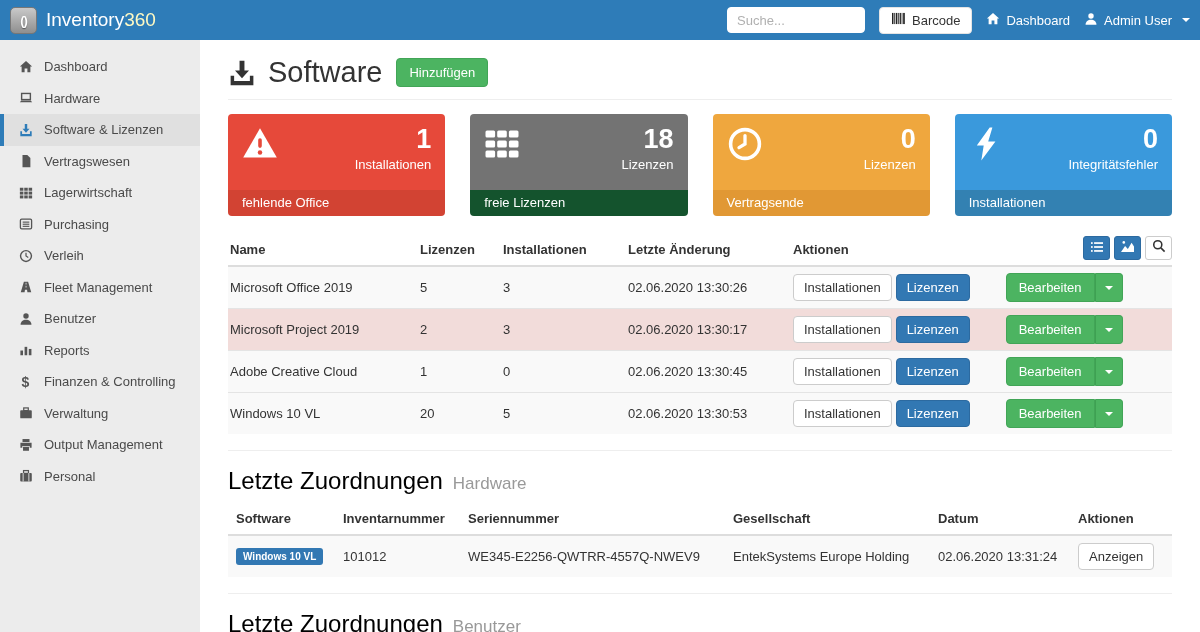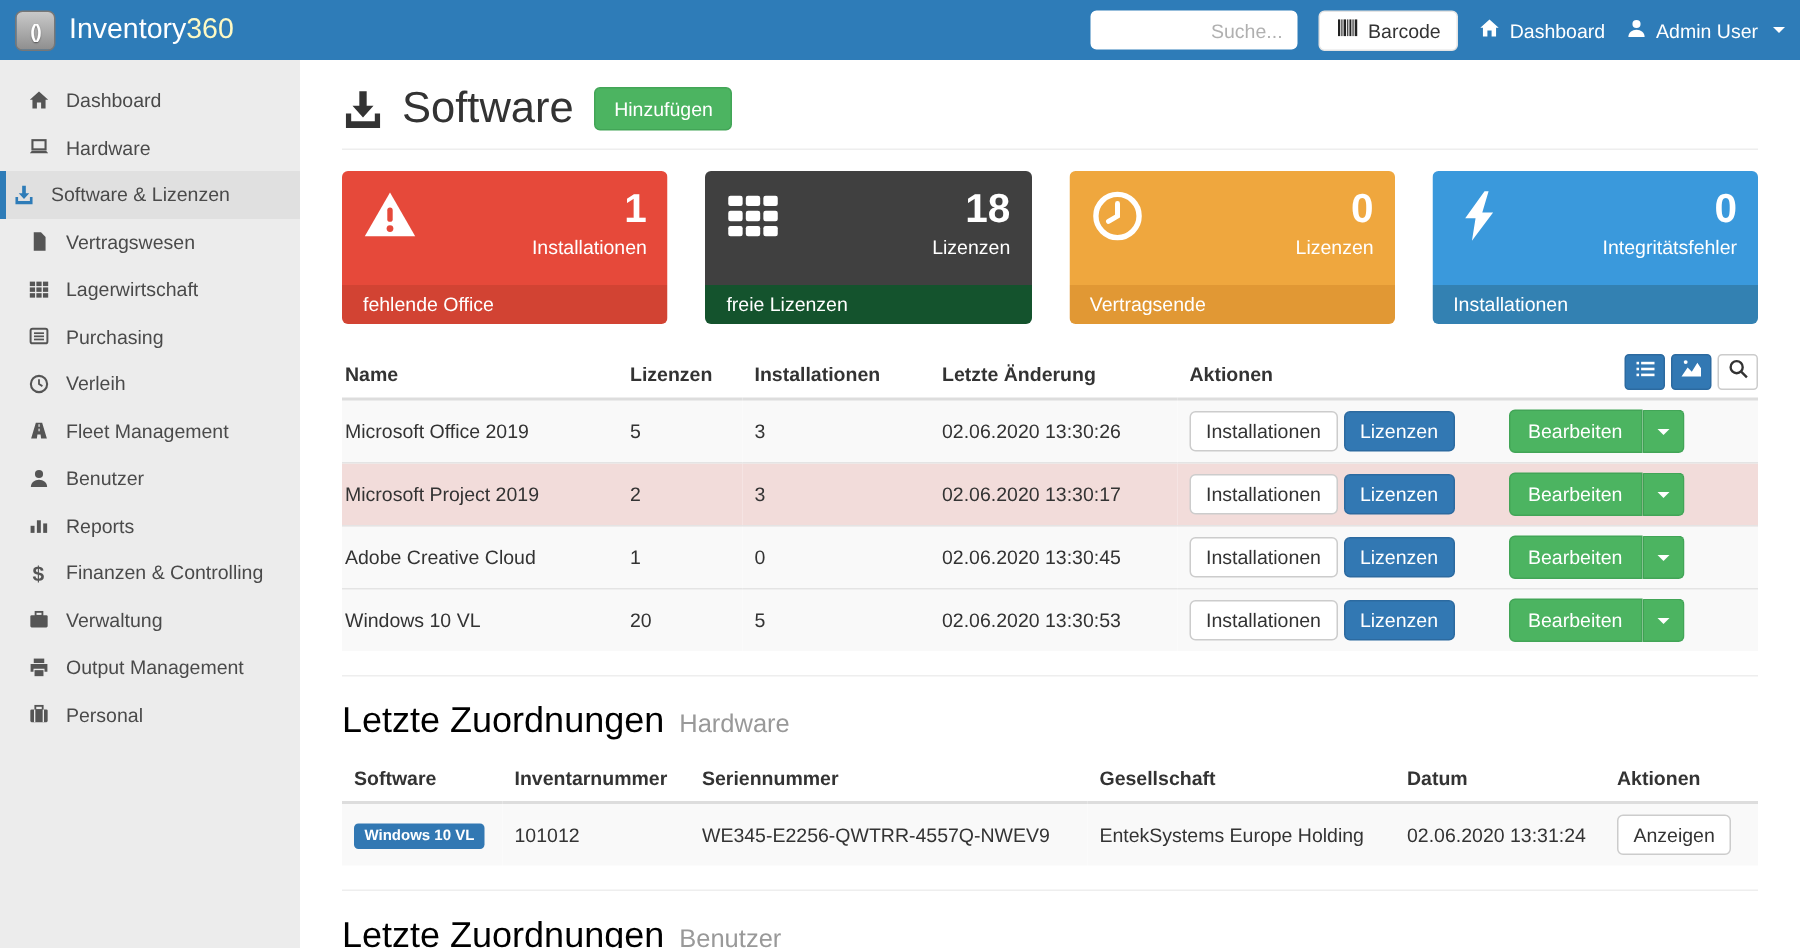--- a/index.html
+++ b/index.html
@@ -6,31 +6,31 @@
   html,body { width:1200px; height:632px; overflow:hidden; }
   body { font-family:"Liberation Sans","DejaVu Sans",sans-serif; background:#fff; position:relative; color:#333; }
 
   
   .navbar { position:absolute; top:0; left:0; right:0; height:40px; background:#2e7cb8; display:flex; align-items:center; padding:0 10px; z-index:10; }
   .brand { display:flex; align-items:center; gap:9px; }
   .brand-logo { width:27px; height:27px; border-radius:5px; background:linear-gradient(180deg,#c9c9c9,#8f8f8f); border:1px solid #777; display:flex; align-items:center; justify-content:center; color:#fff; font-weight:bold; font-size:13px; letter-spacing:-1px; text-shadow:0 1px 1px rgba(0,0,0,.4); }
   .brand-text { font-size:19px; color:#fff; }
   .brand-text .suffix { color:#fef9c3; }
   .nav-right { margin-left:auto; display:flex; align-items:center; gap:14px; }
-  .nav-search { width:138px; height:26px; border:1px solid #fff; border-radius:4px; padding:0 9px; font-size:13px; font-family:inherit; color:#c2410c; outline:none;text-align:right; }
+  .nav-search { width:138px; height:26px; border:1px solid #fff; border-radius:4px; padding:0 9px; font-size:13px; font-family:inherit; color:#c2410c; outline:none; }
   .nav-search::placeholder { color:#b0b0b0; }
   .btn-barcode { height:27px; background:#fff; border:1px solid #e4e4e4; border-radius:4px; display:flex; align-items:center; gap:6px; padding:0 11px; font-size:13px; color:#333; cursor:pointer; font-family:inherit; }
   .nav-link { display:flex; align-items:center; gap:6px; color:#fff; font-size:13px; cursor:pointer; }
   .caret { display:inline-block; width:0; height:0; border-left:4px solid transparent; border-right:4px solid transparent; border-top:4px solid #fff; margin-left:4px; }
 
   
   .sidebar { position:absolute; top:40px; left:0; width:200px; bottom:0; background:#ececec; padding-top:11px; }
   .side-item { height:31.5px; display:flex; align-items:center; gap:11px; padding-left:18px; font-size:13px; color:#4a4a4a; cursor:pointer; }
   .side-item .sicon { width:15px; height:15px; color:#555; display:flex; align-items:center; justify-content:center; flex:0 0 15px; }
-  .side-item.active { background:#e0e0e0; border-left:4px solid #2e7cb8; padding-left:4px; }
+  .side-item.active { background:#e0e0e0; border-left:4px solid #2e7cb8; padding-left:14px; }
   .side-item.active .sicon { color:#2e7cb8; }
   .sicon svg { width:14px; height:14px; display:block; }
   .glyph { font-weight:bold; font-size:14px; line-height:1; }
 
   
   .main { position:absolute; left:200px; top:40px; right:0; bottom:0; background:#fff; padding:12px 28px 0; overflow:hidden; }
   .page-head { display:flex; align-items:center; gap:14px; margin:4px 0 10px; }
   .page-head h1 { font-size:29px; font-weight:500; color:#333; display:flex; align-items:center; gap:12px; }
   .page-head h1 svg { width:28px; height:28px; }
   .btn { border-radius:4px; font-size:13px; font-family:inherit; cursor:pointer; }
@@ -42,21 +42,21 @@
   
   .cards { display:flex; gap:25px; margin-bottom:22px; }
   .card { flex:1; border-radius:4px; overflow:hidden; color:#fff; }
   .card-body { position:relative; height:76px; padding:10px 14px; }
   .card-body .cicon { position:absolute; left:14px; top:12px; width:36px; height:36px; }
   .cicon svg { width:100%; height:100%; display:block; }
   .card-num { text-align:right; font-size:27px; font-weight:bold; line-height:1.15; }
   .card-unit { text-align:right; font-size:13px; margin-top:2px; }
   .card-footer { padding:5px 14px 6px; font-size:13px; }
   .card.red    .card-body{background:#e6493a;} .card.red    .card-footer{background:#d24333;}
-  .card.green  .card-body{background:#404040;} .card.green  .card-footer{background:#14532d;}
+  .card.green  .card-body{background:#737373;} .card.green  .card-footer{background:#14532d;}
   .card.orange .card-body{background:#efa73e;} .card.orange .card-footer{background:#e19834;}
   .card.blue   .card-body{background:#3a99dc;} .card.blue   .card-footer{background:#3381b2;}
 
   
   .tablewrap { position:relative; }
   .table-tools { position:absolute; right:0; top:-2px; display:flex; gap:4px; }
   .tool-btn { width:27px; height:24px; border-radius:3px; display:flex; align-items:center; justify-content:center; cursor:pointer; }
   .tool-btn.blue { background:#3278b3; border:1px solid #2c6aa0; }
   .tool-btn.white { background:#fff; border:1px solid #ccc; }
   table { width:100%; border-collapse:collapse; font-size:13px; }

